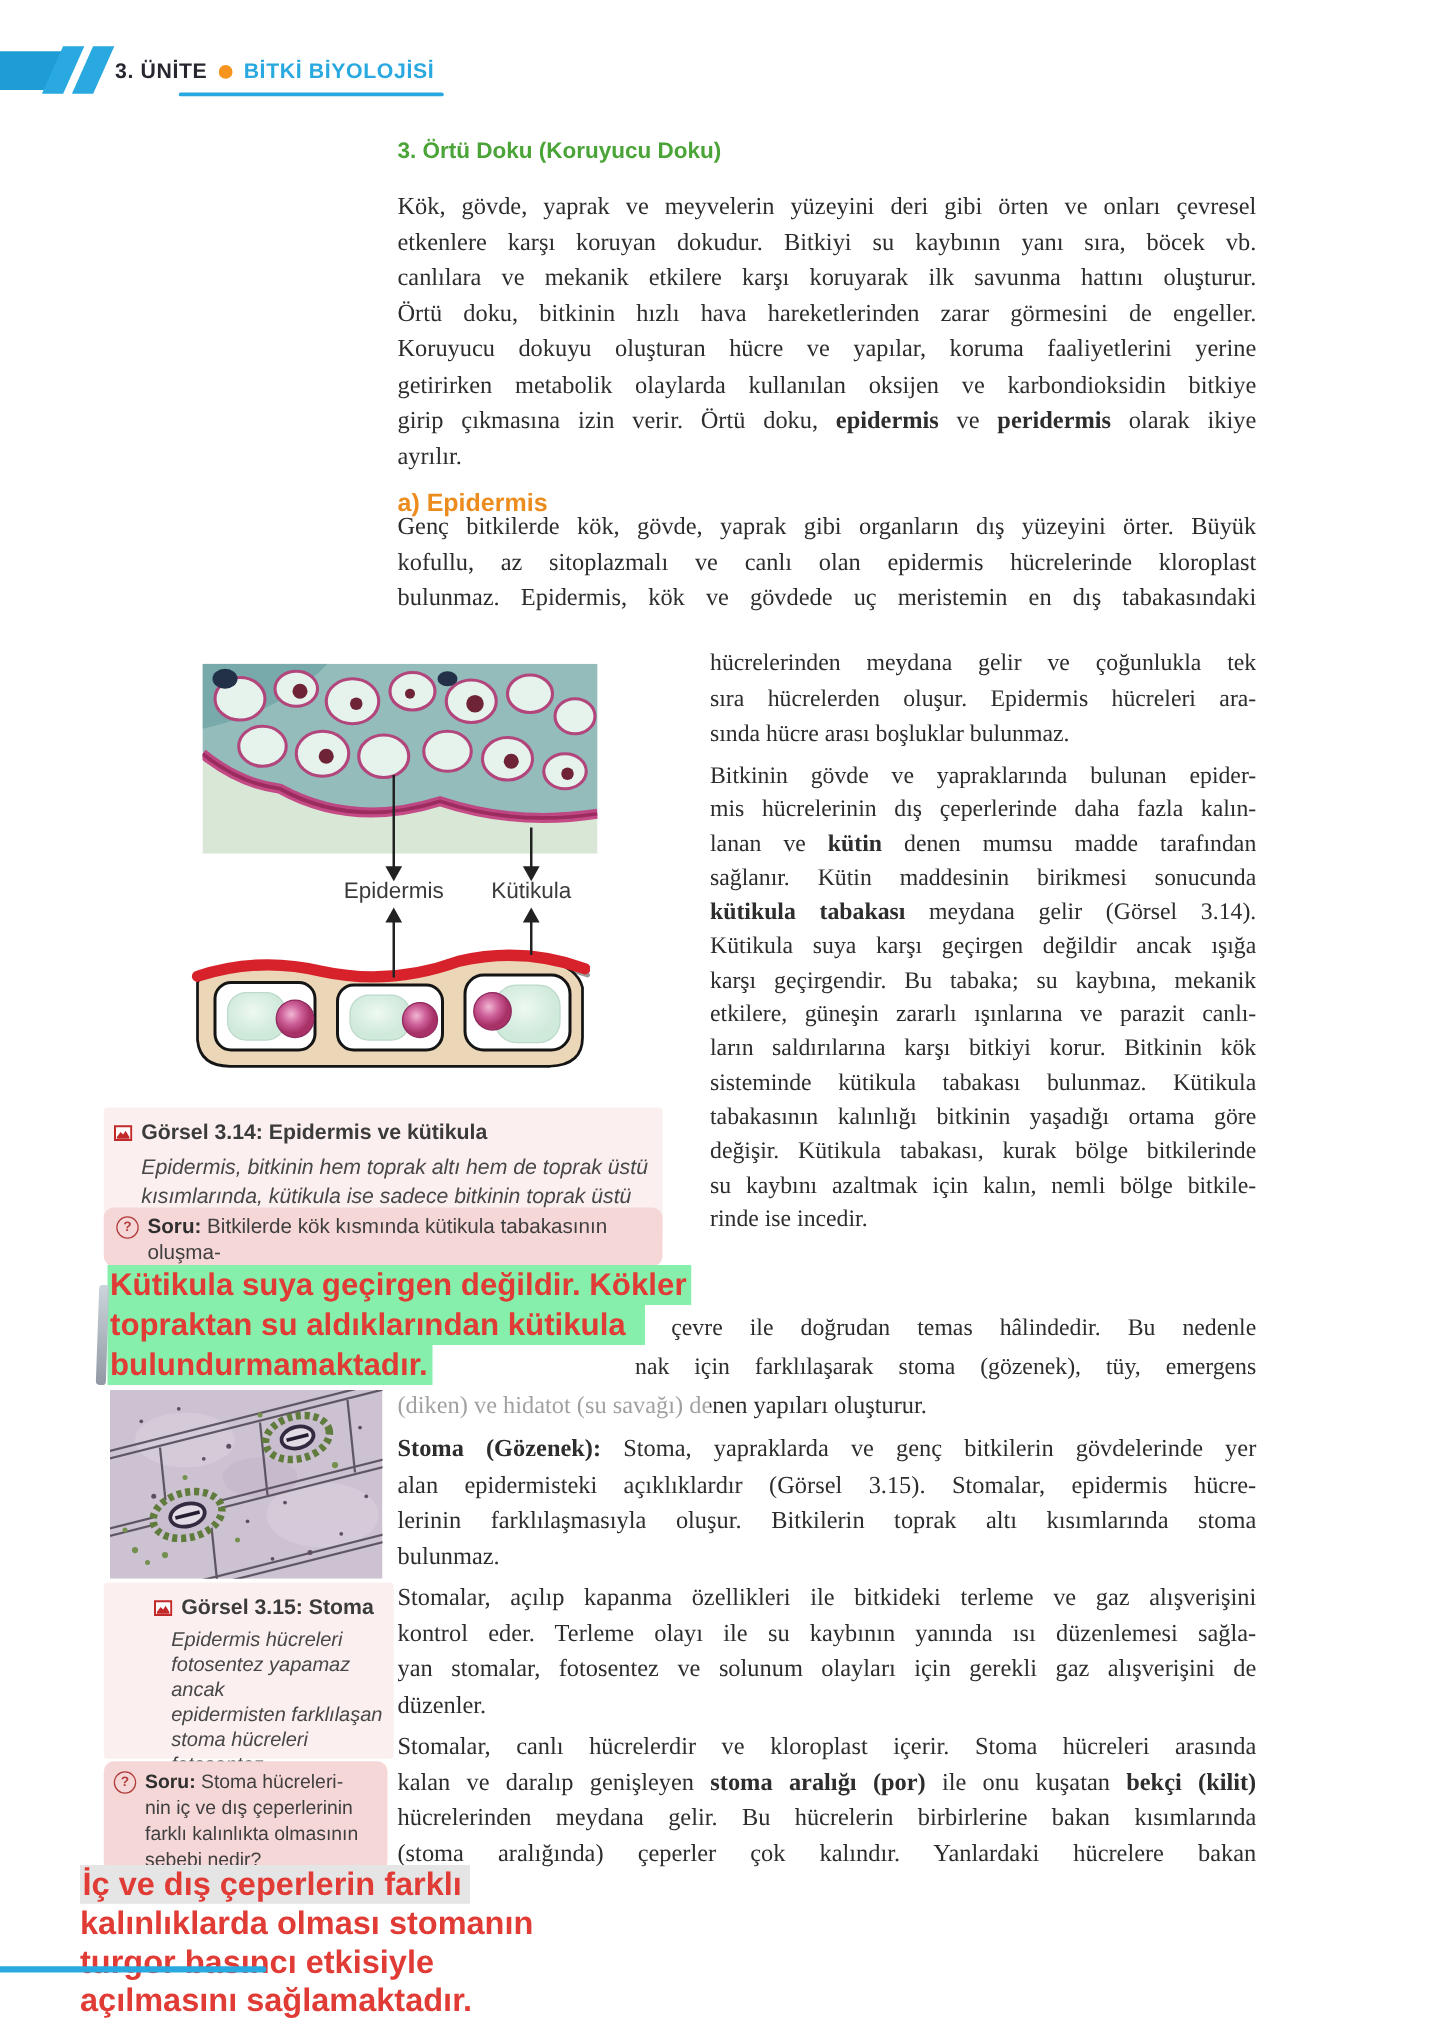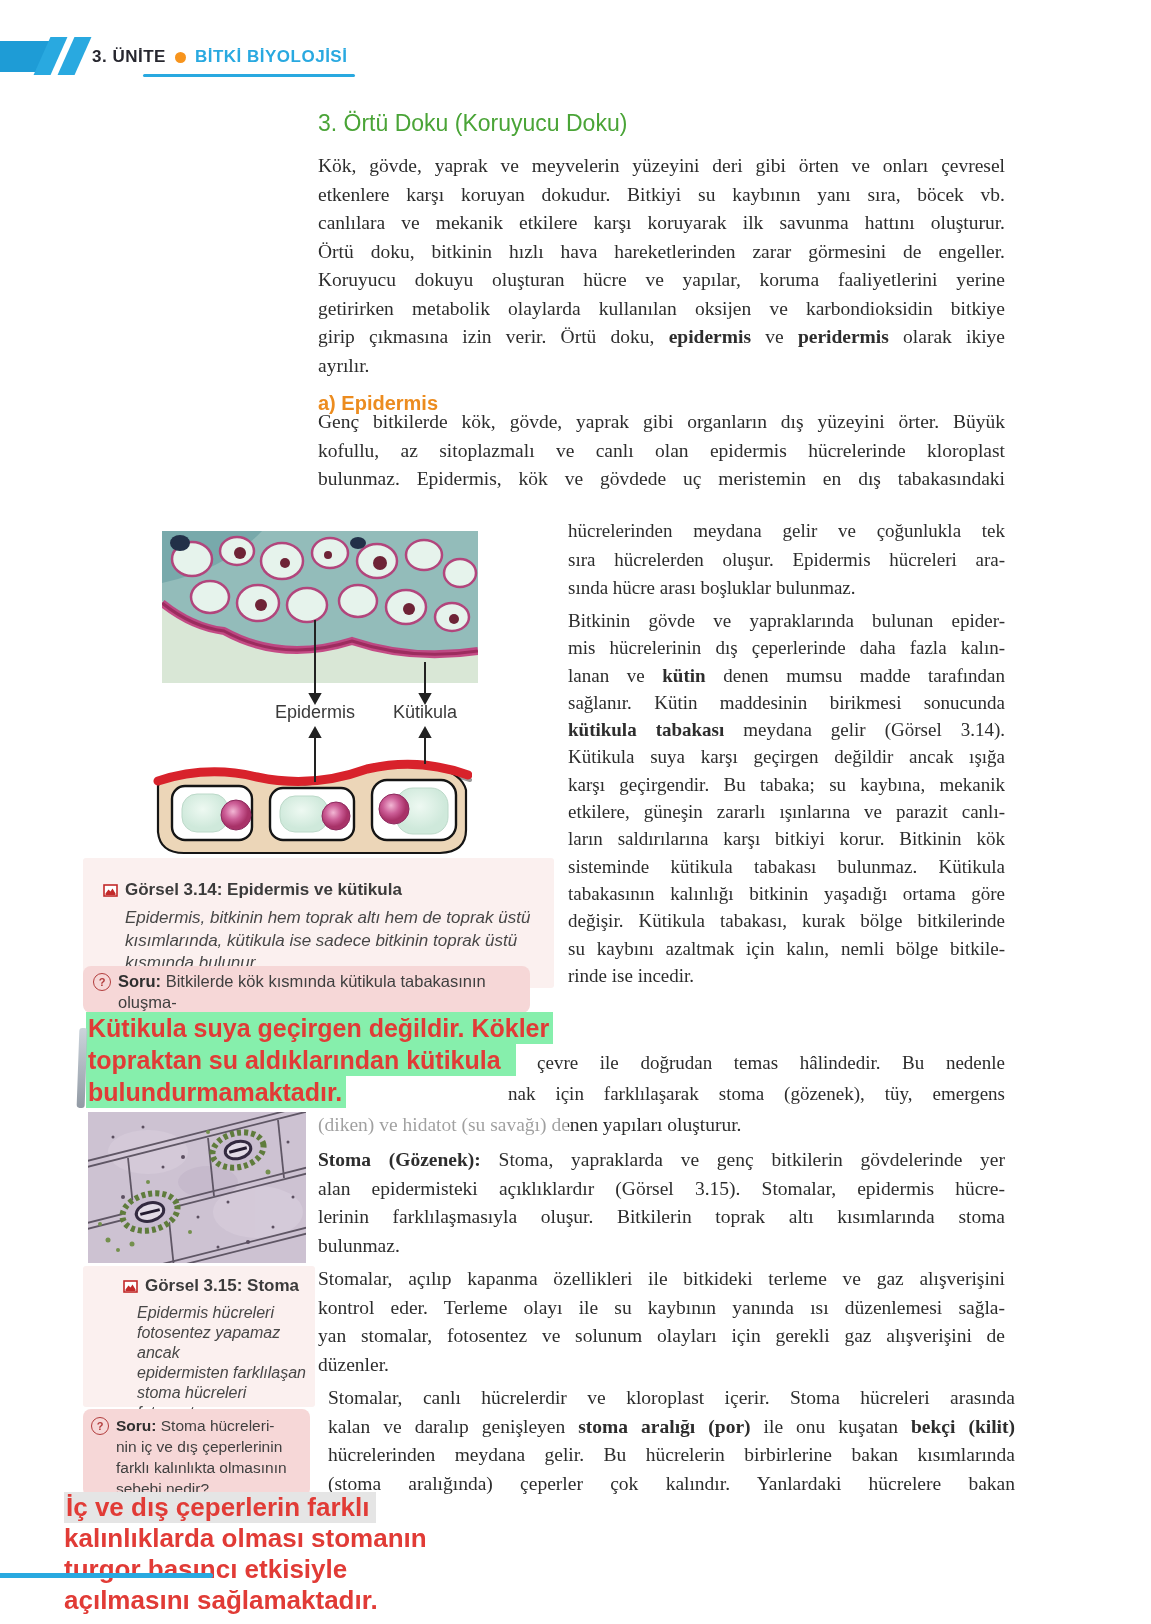--- a/index.html
+++ b/index.html
@@ -12,54 +12,54 @@
   .hdr-stripe{top:37px;width:17px;height:38px;background:#29a9e0;transform:skewX(-24deg);}
   .hdr-s1{left:42px;} .hdr-s2{left:66px;}
   .hdr-text{left:92px;top:45px;height:24px;display:flex;align-items:center;gap:9px;
             font-weight:bold;font-size:17px;letter-spacing:.5px;}
   .hdr-unit{color:#27272f;}
   .hdr-dot{width:11px;height:11px;border-radius:50%;background:#f7941d;}
   .hdr-subject{color:#29a9e0;}
   .hdr-swoosh{left:143px;top:74px;width:212px;height:3px;background:#29a9e0;border-radius:2px;}
 
   
-  .sec-title{left:318px;top:110px;width:687px;font-size:23px;font-weight:normal;color:#4aa437;}
+  .sec-title{left:318px;top:110px;width:687px;font-size:18px;font-weight:bold;color:#4aa437;}
   .sub-title{left:318px;top:392px;width:400px;font-size:20px;font-weight:bold;color:#ec8c1f;}
 
   
   .para{font-family:"Liberation Serif", serif;color:#2d2d2d;}
   .pw{left:318px;width:687px;font-size:19.5px;line-height:28.5px;}
   .pr{left:568px;width:437px;font-size:19px;}
   .jline{text-align:justify;text-align-last:justify;-moz-text-align-last:justify;}
   .jlast{text-align-last:left;-moz-text-align-last:left;}
   .para b{font-weight:bold;}
 
   #p1{top:152px;}
   #p2a{top:408px;}
   #p2b{top:517px;line-height:28.5px;}
   #p3{top:607px;line-height:27.3px;}
   #frag1{left:508px;width:497px;top:1050px;font-size:19px;line-height:26px;}
   #frag2{left:508px;width:497px;top:1081px;font-size:19px;line-height:26px;}
   #frag3{top:1112px;line-height:26px;}
   #sp1{top:1146px;}
   #sp2{top:1265px;}
-  #sp3{top:1384px;margin-left:10px;}
+  #sp3{top:1384px;}
 
   .fade-patch{left:316px;top:1108px;width:252px;height:28px;background:rgba(255,255,255,.55);}
 
   
   .micro1{left:162px;top:531px;width:316px;height:152px;}
   .diagram{left:152px;top:750px;width:320px;height:110px;}
   .fig-arrows{left:150px;top:598px;width:330px;height:260px;pointer-events:none;}
   .fig-label{top:702px;width:110px;text-align:center;font-size:18px;color:#3a3a3a;}
   .lbl-epi{left:260px;} .lbl-kut{left:370px;}
 
   
   .capbox{background:#fbf0ef;border-radius:3px;}
-  .cap1{left:83px;top:858px;width:447px;height:106px;padding:12px;}
+  .cap1{left:83px;top:886px;width:447px;height:106px;padding:0;}
   .cap2{left:83px;top:1266px;width:200px;height:141px;padding-left:32px;}
   .cap-title-row{display:flex;align-items:center;gap:7px;margin:10px 0 0 8px;}
   .cap-title{font-size:17px;font-weight:bold;color:#3b3b3b;}
   .cap2 .cap-title{font-size:17px;}
   .cap-body{margin:7px 0 0 30px;font-size:17px;font-style:italic;color:#474747;
             line-height:22.5px;white-space:pre-line;}
   .cap2 .cap-body{font-size:16px;line-height:20px;margin-left:22px;}
 
   .qbox{background:#f6d7d7;border-radius:8px;display:flex;gap:7px;box-sizing:border-box;}
   .q1{left:83px;top:966px;width:447px;height:47px;padding:5px 10px;}

